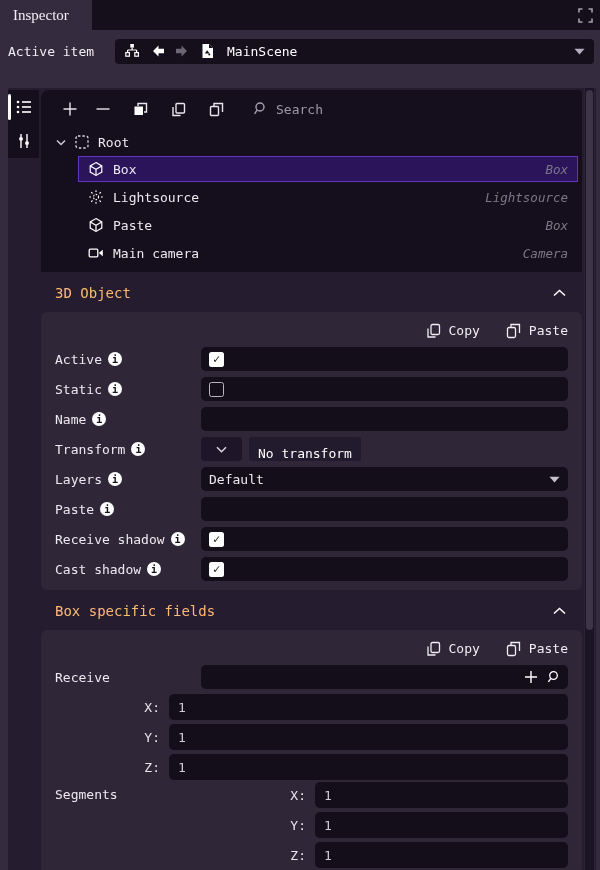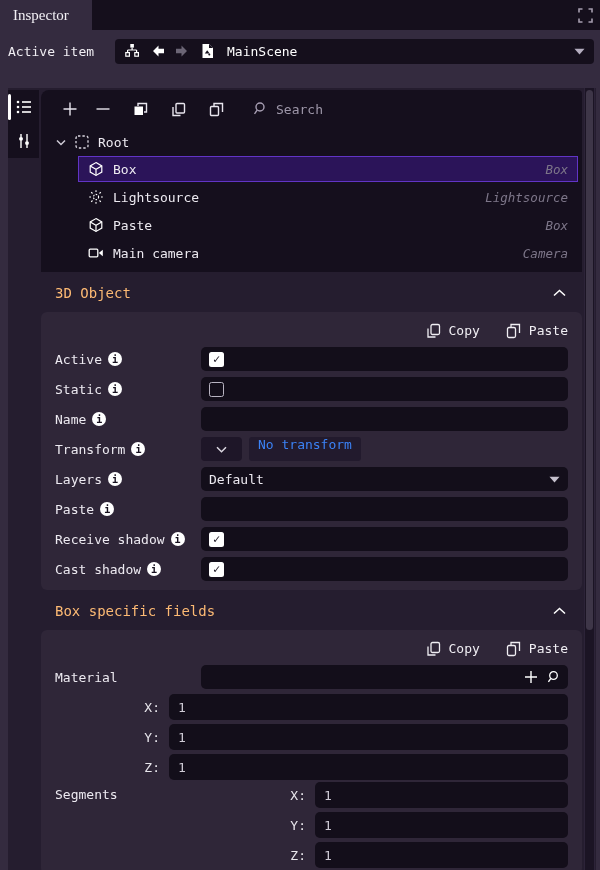--- a/index.html
+++ b/index.html
@@ -68,21 +68,21 @@
   .frow{height:30px;display:flex;align-items:center}
   .flabel{width:146px;display:flex;align-items:center;gap:6px;flex:none}
   .info{width:14px;height:14px;border-radius:50%;background:#fff;color:#17111f;font-weight:bold;font-size:10px;display:flex;align-items:center;justify-content:center;flex:none}
   .fvalue{flex:1;display:flex;align-items:center}
   .input-row{flex:1;height:24px;background:var(--input);border-radius:5px;display:flex;align-items:center;padding:0 8px;gap:8px}
   .input-row input{flex:1;background:transparent;border:none;outline:none;color:var(--text);font-family:"DejaVu Sans Mono",monospace;font-size:13px}
   .checkbox{width:15px;height:15px;border-radius:2.5px;flex:none;display:flex;align-items:center;justify-content:center}
   .checkbox.checked{background:#fff;color:#17111f;font-size:12px;font-weight:bold}
   .checkbox.unchecked{border:1.5px solid #b9b4c2}
   .dd-btn{width:41px;height:24px;background:#1e1628;border-radius:4px;display:flex;align-items:center;justify-content:center;color:#dcd8e2}
-  .chip{margin-left:7px;height:24px;background:var(--chip);border-radius:3px;display:flex;align-items:flex-start;padding:0 9px;color:#3b82f6}
+  .chip{margin-left:7px;height:24px;background:var(--chip);border-radius:3px;display:flex;align-items:flex-end;padding:0 9px;color:#ffffff}
   .sel-caret{color:#c5c0cd;font-size:9px}
 
   .vec-block{display:flex;margin-top:2px}
   .vec-label{width:146px;padding-top:5px;flex:none}
   .vec-rows{flex:1;display:flex;flex-direction:column;gap:4px}
   .vec-row{display:flex;align-items:center;height:26px}
   .axis{width:114px;text-align:right;padding-right:9px;flex:none;color:#e8e6ec}
   .vec-input{flex:1;height:26px;background:var(--input);border-radius:5px;display:flex;align-items:center;padding:0 9px}
   .vec-input input{width:100%;background:transparent;border:none;outline:none;color:#cfcbd6;font-family:"DejaVu Sans Mono",monospace;font-size:13px}
 
@@ -445,21 +445,21 @@
                 <path d="M5 4V1.5h8.5V10" fill="none" stroke="currentColor" stroke-width="1.3"></path>
                 <rect x="1.5" y="4.5" width="8" height="10" rx="1.5" fill="none" stroke="currentColor" stroke-width="1.3"></rect>
               </svg>
           </span>
           <span>Paste</span>
         </span>
       </div>
 
       <div class="frow">
         <div class="flabel">
-            <span>Material</span>
+            <span>Receive</span>
           </div>
         <div class="fvalue">
           <div class="input-row">
             <input value="" style="">
             <span>
               <svg width="14" height="14" viewBox="0 0 14 14" stroke="#fff" stroke-width="1.4">
                   <path d="M7 1v12M1 7h12"></path>
                 </svg>
             </span>
             <span>

